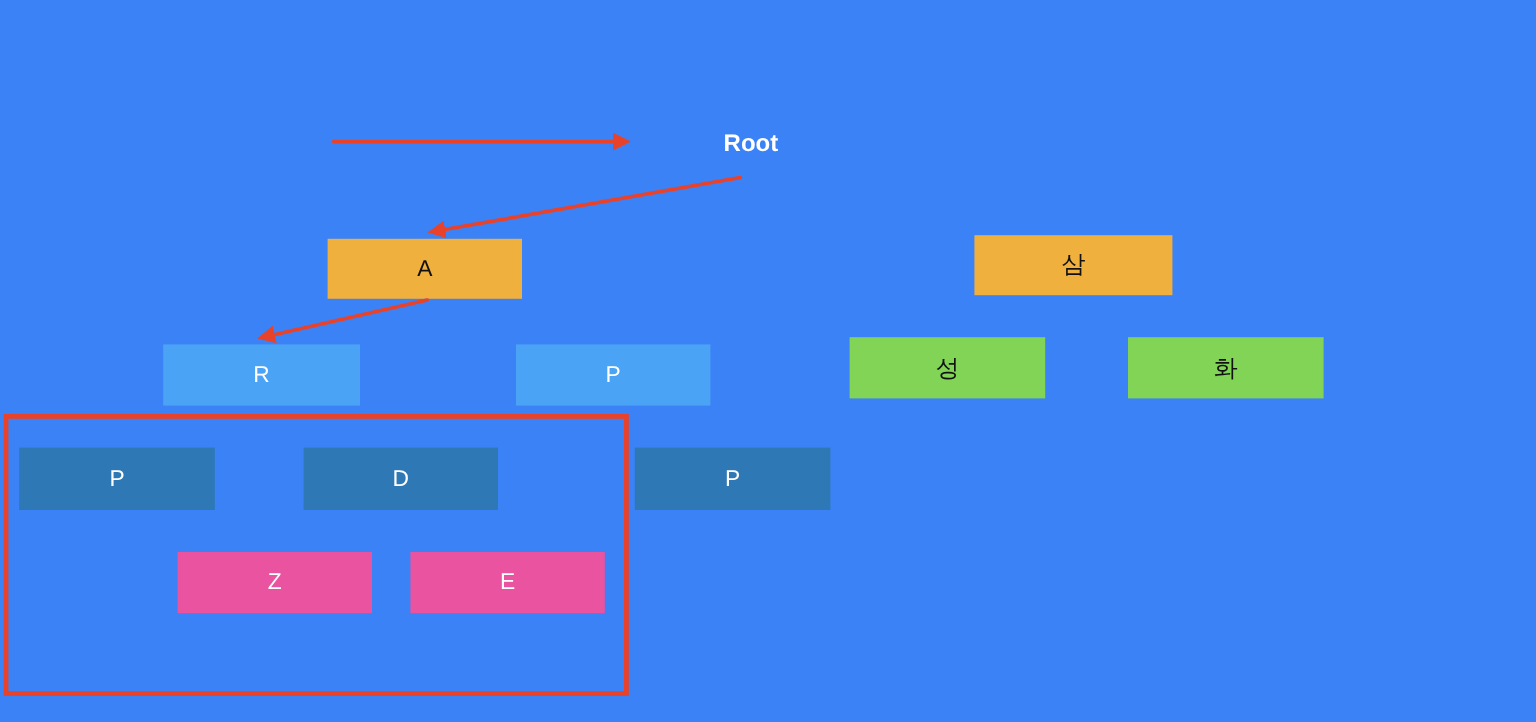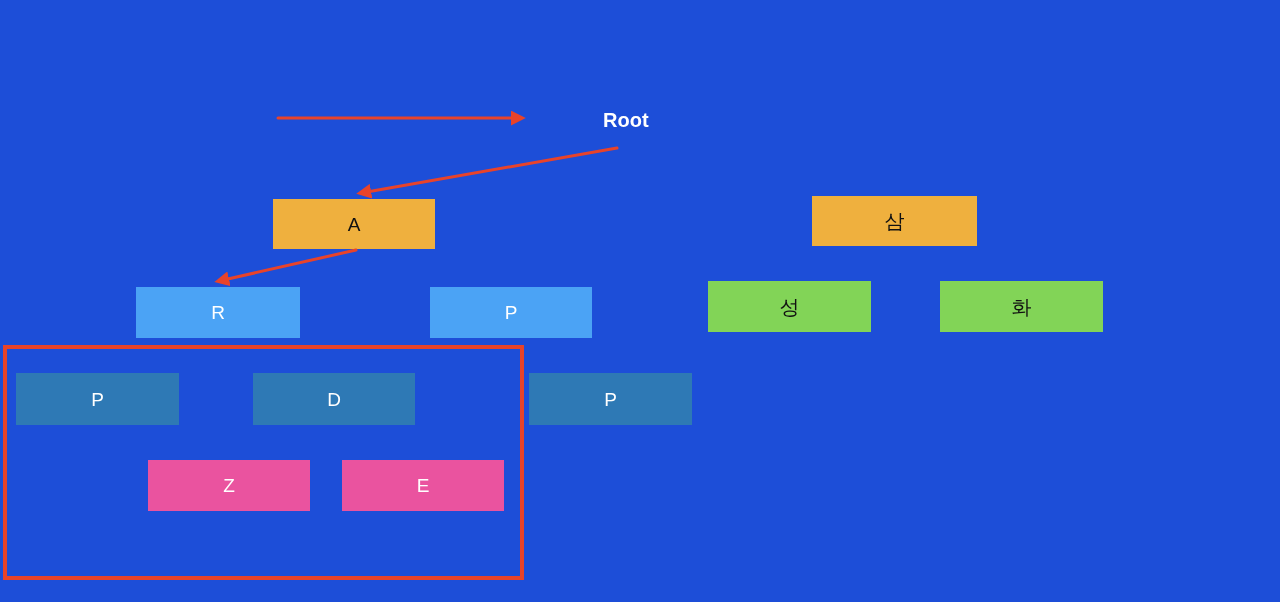--- a/index.html
+++ b/index.html
@@ -55,21 +55,21 @@
     left: 0;
     top: 0;
     width: 1280px;
     height: 602px;
     pointer-events: none;
   }
 </style>
 </head>
 <body>
 
-<div id="canvas" style="width: 1280px; height: 602px; background: #1d4ed8;">
+<div id="canvas" style="width: 1280px; height: 602px; background: #3b82f6;">
 
   <div id="root-label" style="left: 603px; top: 110px;">Root</div>
 
   <div id="highlight-box" style="left: 3px; top: 345px; width: 521px; height: 235px; border-color: rgb(232, 67, 42);"></div>
 
   <div id="nodes-layer">
       <div class="node orange" style="left: 273px; top: 199px; width: 162px; height: 50px;">
         <span>A</span>
       </div>
       <div class="node orange korean" style="left: 812px; top: 196px; width: 165px; height: 50px;">

